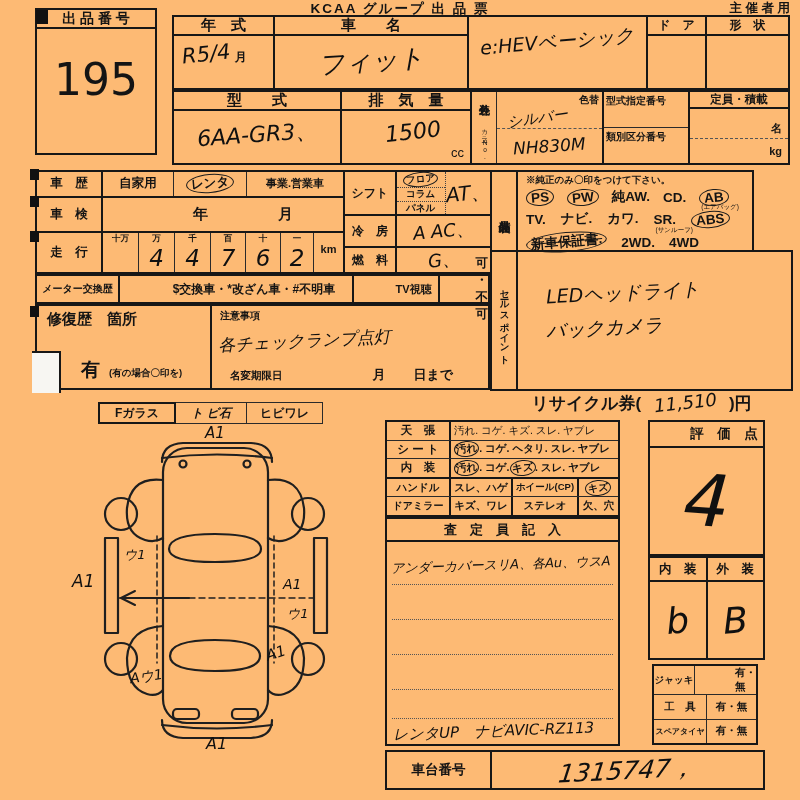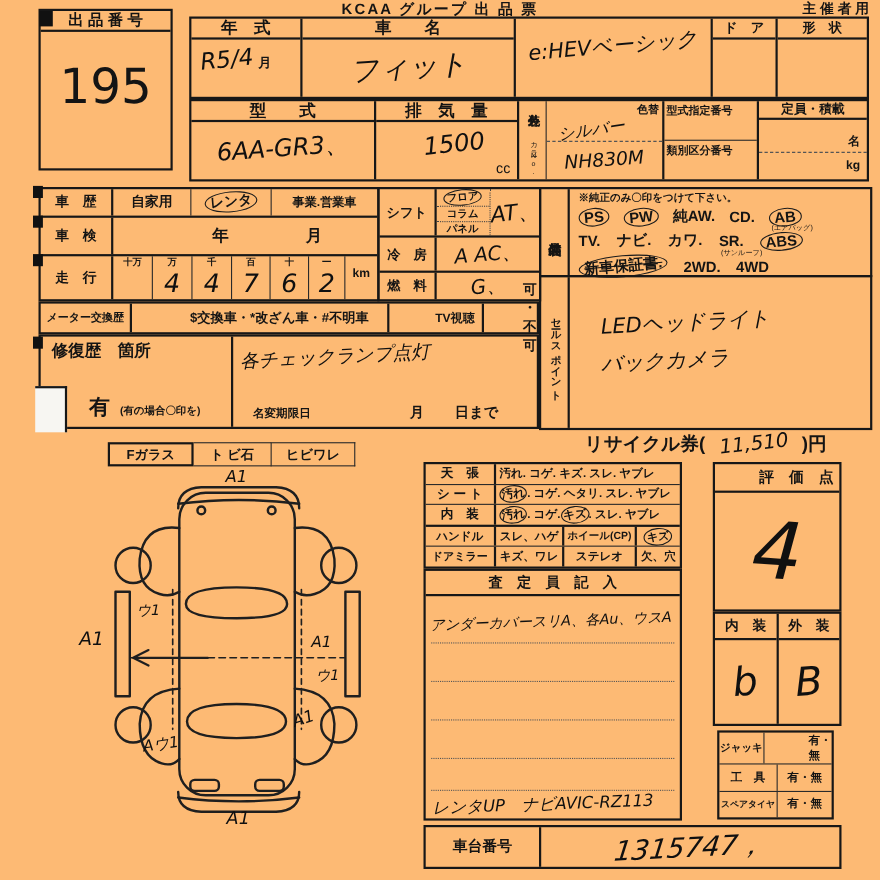--- a/index.html
+++ b/index.html
@@ -181,21 +181,21 @@
         </div>
     </div>
     <div class="flex" style="flex:1;">
       <div class="br2 ctr hd" style="width:50px;font-size:12px;">燃　料</div>
       <div class="ctr" style="flex:1;">
           <span class="hw" style="font-size:18px;transform:rotate(-6deg);">G、</span>
         </div>
     </div>
   </div>
 
-  <div class="abs b flex" style="left:490px;top:170px;width:303px;height:82px;">
+  <div class="abs b flex" style="left:490px;top:170px;width:264px;height:82px;">
     <div class="br2 ctr" style="width:24px;">
       <span class="vtext" style="font-size:12px;">装備品</span>
       </div>
     <div style="flex:1;padding:2px 4px 0 8px;">
       <div style="font-size:9.5px;font-weight:bold;">※純正のみ〇印をつけて下さい。</div>
       <div style="display:flex;align-items:center;gap:13px;font-size:13.5px;font-weight:600;margin-top:1px;">
         <span class="circ">PS</span>
         <span class="circ">PW</span>
         <span>純AW.</span>
         <span>CD.</span>
@@ -228,41 +228,42 @@
     </div>
   </div>
 
   <div class="abs b flex" style="left:35px;top:304px;width:455px;height:86px;">
     <div class="br2" style="width:173px;position:relative;">
       <div style="font-size:15px;font-weight:bold;padding:4px 0 0 10px;">修復歴　箇所</div>
       <span style="position:absolute;left:44px;bottom:5px;font-size:19px;font-weight:bold;">有</span>
       <span style="position:absolute;left:72px;bottom:8px;font-size:9.5px;font-weight:bold;">(有の場合〇印を)</span>
     </div>
     <div style="flex:1;position:relative;">
+      <div style="font-size:10px;font-weight:bold;padding:3px 0 0 8px;">注意事項</div>
       <div class="hw" style="font-size:17px;margin:4px 0 0 6px;transform:rotate(-3deg);">各チェックランプ点灯</div>
       <div style="position:absolute;bottom:4px;left:0;right:0;display:flex;align-items:baseline;">
         <span style="margin-left:18px;font-size:10.5px;font-weight:bold;">名変期限日</span>
         <span style="margin-left:90px;font-size:13px;font-weight:bold;">月</span>
         <span style="margin-left:28px;font-size:13px;font-weight:bold;">日まで</span>
       </div>
     </div>
   </div>
 
   <div class="abs" style="left:32px;top:351px;width:29px;height:42px;background:#f7f6f2;border-top:2.4px solid #171717;border-right:2.4px solid #171717;"></div>
 
   <div class="abs" style="left:490px;top:392px;width:303px;height:28px;text-align:center;">
     <span style="font-size:17px;font-weight:bold;">リサイクル券(</span>
     <span class="hw" style="font-size:18px;padding:0 8px;transform:rotate(-6deg);display:inline-block;">11,510</span>
     <span style="font-size:17px;font-weight:bold;">)円</span>
   </div>
 
   <div class="abs b col flex" style="left:385px;top:420px;width:235px;height:97px;">
     <div class="flex bb1" style="flex:1;">
       <div class="br2 ctr hd" style="width:62px;font-size:11.5px;">天　張</div>
-      <div style="flex:1;font-size:10.5px;font-weight:bold;display:flex;align-items:center;padding-left:3px;">汚れ. コゲ. キズ. スレ. ヤブレ</div>
+      <div style="flex:1;font-size:10.5px;font-weight:normal;display:flex;align-items:center;padding-left:3px;">汚れ. コゲ. キズ. スレ. ヤブレ</div>
     </div>
     <div class="flex bb1" style="flex:1;">
       <div class="br2 ctr hd" style="width:62px;font-size:11.5px;text-align:center;">シ ー ト</div>
       <div style="flex:1;font-size:10.5px;font-weight:bold;display:flex;align-items:center;padding-left:3px;white-space:nowrap;">
         <span class="circ" style="padding:0 1px;">汚れ</span>
         <span>. コゲ. ヘタリ. スレ. ヤブレ</span>
       </div>
     </div>
     <div class="flex bb2" style="flex:1;">
       <div class="br2 ctr hd" style="width:62px;font-size:11.5px;">内　装</div>
@@ -341,21 +342,21 @@
 
   <div class="abs b flex" style="left:385px;top:750px;width:380px;height:40px;">
     <div class="br2 ctr hd" style="width:103px;font-size:13.5px;">車台番号</div>
     <div class="ctr" style="flex:1;">
         <span class="hw" style="font-size:25px;transform:skewX(-10deg) rotate(-3deg);">1315747，</span>
       </div>
   </div>
 
   <div class="abs flex" style="left:98px;top:402px;width:230px;height:22px;">
     <div class="ctr hd" style="width:78px;font-size:12px;border:2.4px solid #171717;box-sizing:border-box;">Fガラス</div>
-    <div class="ctr hd" style="width:71px;font-size:12px;border-top:1.5px solid #2a2a2a;border-bottom:1.5px solid #2a2a2a;border-right:1.5px solid #2a2a2a;box-sizing:border-box;">ト ビ石</div>
+    <div class="ctr hd" style="width:71px;font-size:12px;border-top:1.5px solid #2a2a2a;border-bottom:1.5px solid #2a2a2a;border-right:1.5px solid #2a2a2a;box-sizing:border-box;font-style:italic;">ト ビ石</div>
     <div class="ctr hd" style="width:76px;font-size:12px;border-top:1.5px solid #2a2a2a;border-bottom:1.5px solid #2a2a2a;border-right:1.5px solid #2a2a2a;box-sizing:border-box;">ヒビワレ</div>
   </div>
 
   <svg class="abs" style="left:85px;top:428px;" width="265" height="340" viewBox="0 0 265 340">
 
     <path d="M77,34 Q77,16 98,15 L166,15 Q187,16 187,34"></path>
     <path d="M77,30 Q132,23 187,30"></path>
 
     <rect x="78" y="20" width="105" height="275" rx="24"></rect>
 

